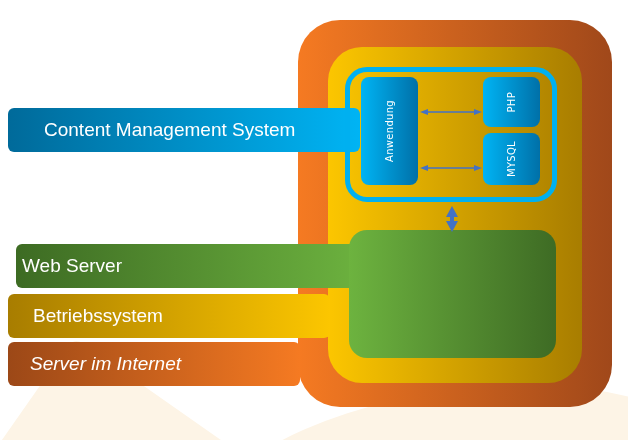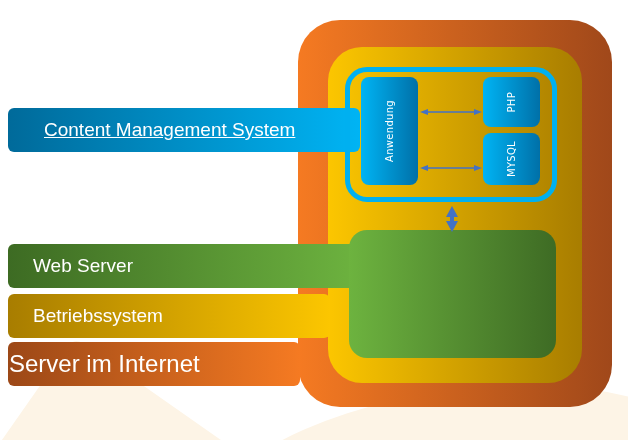--- a/index.html
+++ b/index.html
@@ -10,24 +10,24 @@
   .outer { left:298px; top:20px; width:314px; height:387px; border-radius:42px; background:linear-gradient(to right,#f57a22,#a0481a); }
   .yellow { left:328px; top:47px; width:254px; height:336px; border-radius:34px; background:linear-gradient(to right,#fcc600,#a87d00); }
   .ring { left:345px; top:67px; width:212px; height:135px; border-radius:22px; border:5px solid #00b0f0; box-sizing:border-box; }
   .blue-box { border-radius:8px; background:linear-gradient(to right,#00b4f4,#0070a8); display:flex; align-items:center; justify-content:center; }
   .vtext { writing-mode:vertical-rl; transform:rotate(180deg); color:#ffffff; font-size:10px; letter-spacing:0.3px; }
   .anw { left:361px; top:77px; width:57px; height:108px; }
   .php { left:483px; top:77px; width:57px; height:50px; }
   .mysql { left:483px; top:133px; width:57px; height:52px; }
   .green { left:349px; top:230px; width:207px; height:128px; border-radius:18px; background:linear-gradient(to right,#6db33f,#3e6b24); }
   .bar { left:8px; height:44px; border-radius:6px; display:flex; align-items:center; color:#ffffff; box-sizing:border-box; font-family:"Liberation Sans", sans-serif; }
-  .bar-cms { top:108px; width:352px; background:linear-gradient(to right,#006a9a,#00b4f4); padding-left:36px; font-size:19px;text-decoration:underline; }
-  .bar-web { top:244px; width:352px; background:linear-gradient(to right,#3d6b23,#6db33f); padding-left:25px; font-size:19px; }
+  .bar-cms { top:108px; width:352px; background:linear-gradient(to right,#006a9a,#00b4f4); padding-left:36px; font-size:19px; }
+  .bar-web { top:244px; width:352px; background:linear-gradient(to right,#3d6b23,#6db33f); padding-left:6px; font-size:19px;margin-left:8px; }
   .bar-os { top:294px; width:322px; background:linear-gradient(to right,#a87d00,#fcc600); padding-left:25px; font-size:19px; }
-  .bar-srv { top:342px; width:292px; background:linear-gradient(to right,#9c4817,#f57a22); padding-left:1px; font-size:24px; }
+  .bar-srv { top:342px; width:292px; background:linear-gradient(to right,#9c4817,#f57a22); padding-left:22px; font-size:19px;font-style:italic; }
   svg.arrows { left:0; top:0; width:628px; height:440px; pointer-events:none; }
 </style>
 </head>
 <body>
 
 <div class="abs bg-swoosh1"></div>
 <div class="abs bg-swoosh2"></div>
 
 <div class="abs outer"></div>
 <div class="abs yellow"></div>

